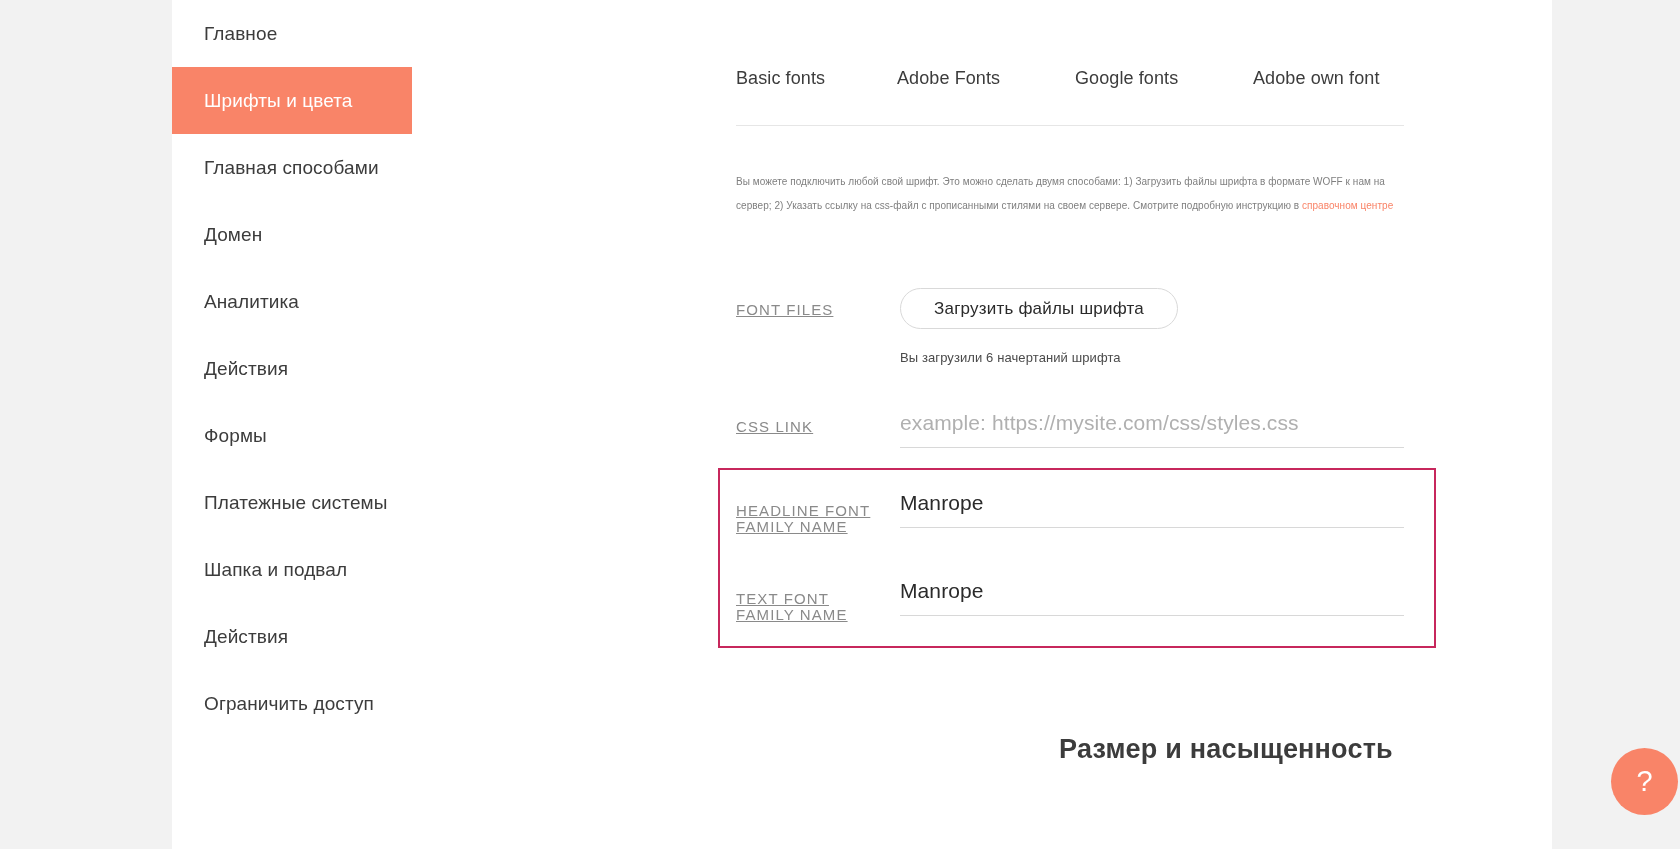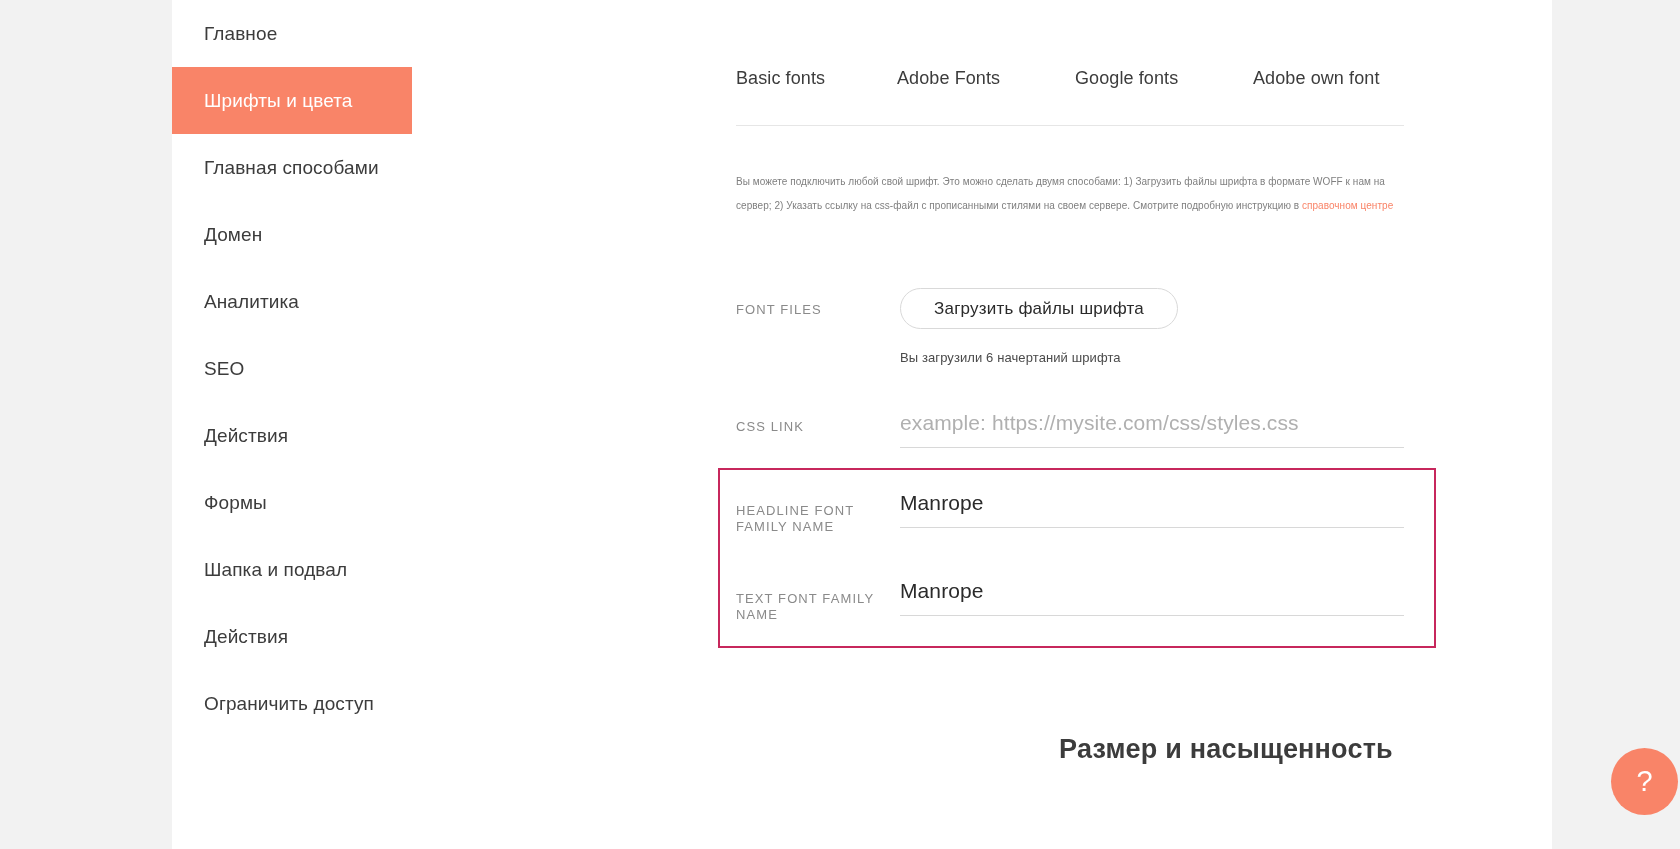--- a/index.html
+++ b/index.html
@@ -123,25 +123,26 @@
   .form-row {
     position: absolute;
     left: 324px;
     width: 668px;
   }
   .field-label {
     position: absolute;
     left: 0;
     top: 0;
     width: 150px;
-    font-size: 13px;
+    font-size: 15px;
     letter-spacing: 1.1px;
     color: #8a8a8a;
     line-height: 16px;
     text-transform: uppercase;
+    text-decoration: underline;
   }
 
   
   #row-font-files { top: 288px; height: 80px; }
   #row-font-files .field-label { top: 14px; }
   #upload-button {
     position: absolute;
     left: 164px;
     top: 0;
     width: 278px;
@@ -252,27 +253,27 @@
       <div class="sidebar-item">
         <span>Главная способами</span>
       </div>
       <div class="sidebar-item">
         <span>Домен</span>
       </div>
       <div class="sidebar-item">
         <span>Аналитика</span>
       </div>
       <div class="sidebar-item">
-        <span>SEO</span>
-      </div>
-      <div class="sidebar-item">
         <span>Действия</span>
       </div>
       <div class="sidebar-item">
         <span>Формы</span>
+      </div>
+      <div class="sidebar-item">
+        <span>Платежные системы</span>
       </div>
       <div class="sidebar-item">
         <span>Шапка и подвал</span>
       </div>
       <div class="sidebar-item">
         <span>Действия</span>
       </div>
       <div class="sidebar-item">
         <span>Ограничить доступ</span>
       </div>

